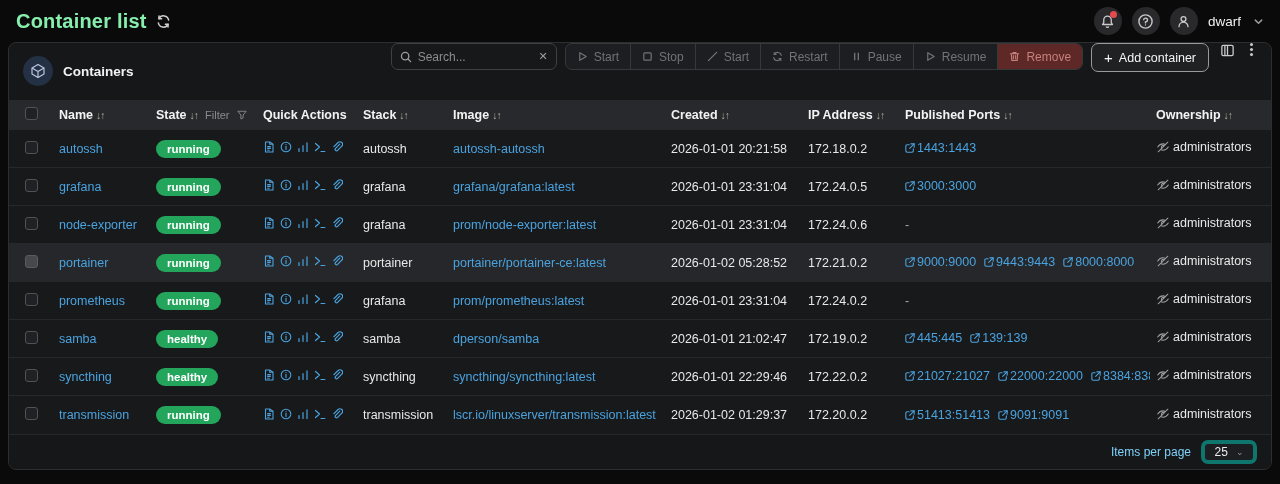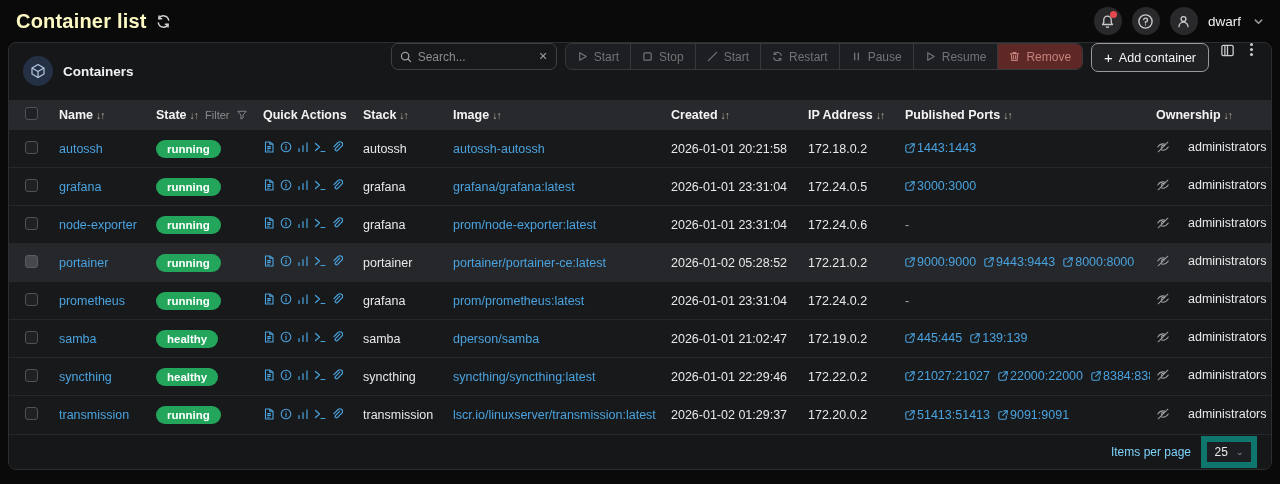--- a/index.html
+++ b/index.html
@@ -11,21 +11,21 @@
   *{box-sizing:border-box; margin:0; padding:0;}
   body{
     width:1280px; height:484px; overflow:hidden;
     background:var(--page-bg);
     font-family:"Liberation Sans", sans-serif;
     color:var(--txt); font-size:12.5px;
   }
   svg{display:block;}
   
   .topbar{height:42px; display:flex; align-items:center; padding:0 16px;}
-  .page-title{font-size:20px; font-weight:700; color:#fef9c3; letter-spacing:.2px;}
+  .page-title{font-size:20px; font-weight:700; color:#86efac; letter-spacing:.2px;}
   .title-refresh{margin-left:9px; color:#cfcfd1; cursor:pointer;}
   .topbar-right{margin-left:auto; display:flex; align-items:center; gap:10px;}
   .circle-btn{width:28px; height:28px; border-radius:50%; background:#29292c;
     display:flex; align-items:center; justify-content:center; position:relative; color:#c9cacc; cursor:pointer;}
   .notif-dot{position:absolute; top:4px; right:5px; width:7px; height:7px; border-radius:50%;}
   .username{font-size:13.5px; color:#f0f0f1; margin-left:0;}
   .chev{color:#9b9c9e; margin-left:2px;}
   
   .panel{margin:0 8px; height:428px; background:var(--panel-bg);
     border:1px solid var(--panel-border); border-radius:8px; overflow:hidden;
@@ -75,28 +75,28 @@
     display:inline-block; background:#202124; cursor:pointer;}
   tr.hl .checkbox{background:#47484b; border-color:#5a5b5e;}
   a.link{color:var(--link); text-decoration:none; cursor:pointer;}
   .badge{display:inline-block; background:var(--green); color:#fff; font-weight:700;
     font-size:11.5px; padding:3px 11px; border-radius:11px;}
   .qa{display:inline-flex; align-items:center; gap:5px; color:var(--link);}
   .qa > span{cursor:pointer; display:inline-flex;}
   .port-link{display:inline-flex; align-items:center; gap:2px; color:var(--link);
     text-decoration:none; margin-right:8px; cursor:pointer;}
   .dash{color:#a7a8aa;}
-  .owner{display:inline-flex; align-items:center; gap:18px;}
+  .owner{display:inline-flex; align-items:center; gap:3px;}
   .owner svg{color:#9a9b9e;}
   
   .tfooter{height:36px; margin-top:auto; border-top:1px solid var(--row-border);
     display:flex; align-items:center; justify-content:flex-end; gap:10px; padding:0 14px;
     background:var(--panel-bg);}
   .ipp-label{font-size:12px; color:#7dd3fc;}
-  .ipp-select{width:56px; height:32px; border:6px solid #0f766e; border-radius:0;
+  .ipp-select{width:56px; height:24px; border:4px solid #0f766e; border-radius:7px;
     background:#1d1e21; display:flex; align-items:center; justify-content:center; gap:8px;
     font-size:12px; color:#ececee; cursor:pointer;}
   .ipp-select .sel-chev{color:#8e8f92; font-size:9px;}
 </style>
 </head>
 <body>
 
 <div class="topbar">
   <span class="page-title">Container list</span>
   <span class="title-refresh">

